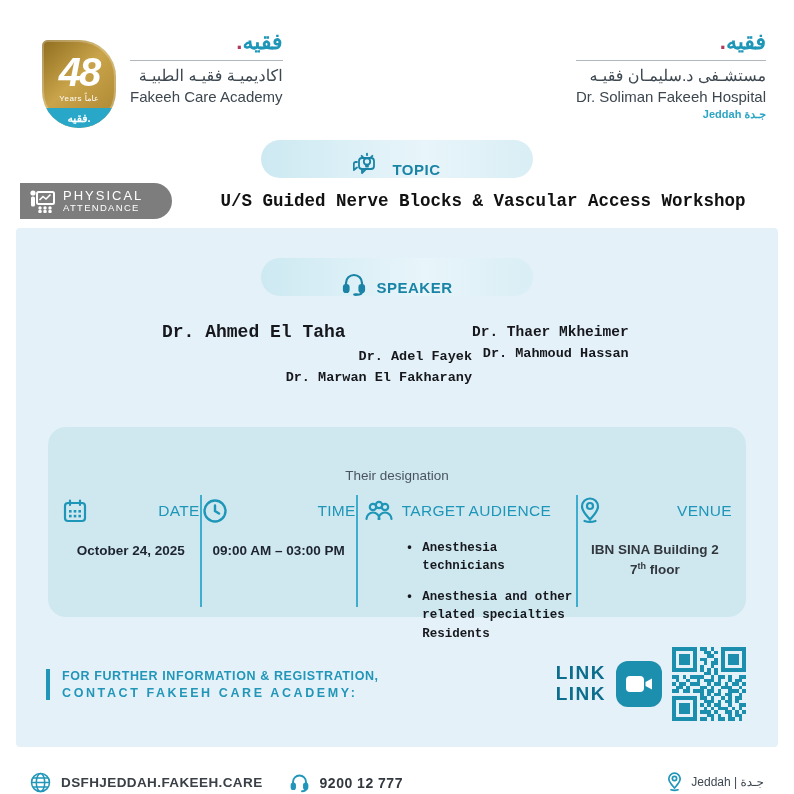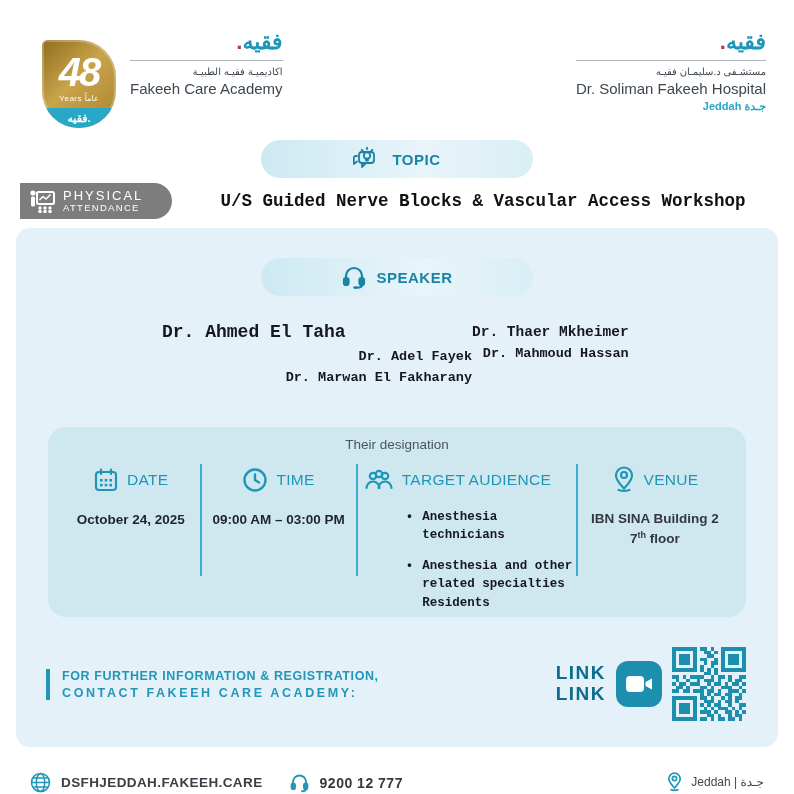--- a/index.html
+++ b/index.html
@@ -18,60 +18,60 @@
   .badge48 .num { display:block; text-align:center; margin-top:12px;
     font-size:40px; font-weight:bold; color:#fff; letter-spacing:-2px; line-height:1; font-style:italic; }
   .badge48 .yrs { display:block; text-align:center; color:#fff; font-size:8px; letter-spacing:.5px; margin-top:2px; }
   .badge48 .band { position:absolute; left:0; right:0; bottom:0; height:20px;
     background:#29a7c9; color:#fff; text-align:center; font-size:11px; font-weight:bold; line-height:20px; }
 
   .logo-block { display:flex; flex-direction:column; }
   .logo-block .wordmark { text-align:right; font-size:22px; font-weight:bold; color:#1e96b8; line-height:1.1; }
   .logo-block .wordmark .dot { color:#b03a5b; }
   .logo-block .rule { height:1px; background:#aeb8be; margin:6px 0 5px 0; }
-  .logo-block .arabic { font-size:10px; color:#3d4750; text-align:right; direction:rtl; letter-spacing:1px; }
+  .logo-block .arabic { font-size:16px; color:#3d4750; text-align:right; direction:rtl; letter-spacing:1px; }
   .logo-block .english { font-size:15px; color:#3d4750; margin-top:3px; }
   .logo-block .city { text-align:right; font-size:11px; color:#2aa5c4; font-weight:bold; margin-top:3px; }
   .brand-right { margin-left:auto; }
 
   
   .pill-row { display:flex; justify-content:center; margin-top:12px; }
   .pill { width:272px; height:38px; border-radius:19px;
     background:linear-gradient(90deg,#cde9f2 0%,#e8f5fa 60%,#d9eef5 100%);
-    display:flex; align-items:center; justify-content:center; gap:9px; }
+    display:flex; align-items:flex-end; justify-content:center; gap:9px; }
   .pill .pill-label { color:#1a84a6; font-weight:bold; font-size:15px; letter-spacing:.5px; }
 
   
   .title-row { display:flex; align-items:center; margin-top:4px; height:38px; }
   .att-badge { width:152px; height:36px; background:#7d7d7d; border-radius:0 18px 18px 0;
     margin-left:20px; display:flex; align-items:center; gap:7px; padding-left:8px; flex:none; }
   .att-text { color:#fff; line-height:1.05; }
   .att-text .l1 { font-size:13px; letter-spacing:2px; }
   .att-text .l2 { font-size:9.5px; letter-spacing:1.3px; }
   .main-title { flex:1; text-align:center; font-family:"Liberation Mono","DejaVu Sans Mono",monospace;
     font-weight:bold; font-size:17.5px; color:#111; white-space:nowrap; }
 
   
-  .panel { margin:8px 16px 0 16px; height:519px; background:#e4f1f8; border-radius:14px; overflow:hidden; }
+  .panel { margin:8px 16px 0 16px; height:519px; background:#e4f1f8; border-radius:4px; overflow:hidden; }
 
   .speakers { display:flex; padding:26px 60px 0 146px; }
   .sp-col { font-family:"Liberation Mono","DejaVu Sans Mono",monospace; font-weight:bold; color:#16181d; }
   .sp-col.left { width:310px; }
   .sp-col .primary { font-size:18px; margin-bottom:7px; }
   .sp-col .name { font-size:13.5px; margin-bottom:6px;text-align:right; }
   .sp-col.right { padding-top:2px; }
   .sp-col.right .name.first { font-size:14.5px; }
 
   .designation { margin:36px 32px 0 32px; height:190px; background:#cfe8f0; border-radius:18px; padding-top:10px; }
-  .desig-heading { text-align:center; font-size:13.5px; color:#4a5560; }
+  .desig-heading { text-align:center; font-size:13.5px; color:#4a5560;margin-top:31px; }
   .desig-grid { display:flex; justify-content:space-between; padding:8px 14px 0 14px; }
   .desig-col { display:flex; flex-direction:column; }
   .col-date { width:150px; } .col-time { width:168px; } .col-aud { width:238px; } .col-venue { width:168px; }
   .vdiv { width:2px; height:112px; background:#3fadcd; margin-top:4px; flex:none; }
-  .icon-label { display:flex; align-items:center; justify-content:center; gap:8px; height:40px; }
+  .icon-label { display:flex; align-items:center; justify-content:space-between; gap:8px; height:40px; }
   .col-aud .icon-label { justify-content:flex-start; padding-left:6px; }
   .desig-label { color:#1e96b8; font-size:15.5px; letter-spacing:.3px; }
   .desig-value { text-align:center; font-weight:bold; font-size:13.5px; color:#1d2430; margin-top:12px; }
   .venue-value { text-align:center; font-weight:bold; font-size:13.5px; color:#33383f; margin-top:10px; line-height:1.35; }
   .venue-value sup { font-size:9px; }
   .bullets { margin-top:8px; padding-left:48px; font-family:"Liberation Mono","DejaVu Sans Mono",monospace;
     font-weight:bold; font-size:12.5px; color:#16181d; }
   .bullet-item { display:flex; gap:9px; margin-bottom:13px; line-height:1.45; }
   .bullet-item .dot { flex:none; }
 

